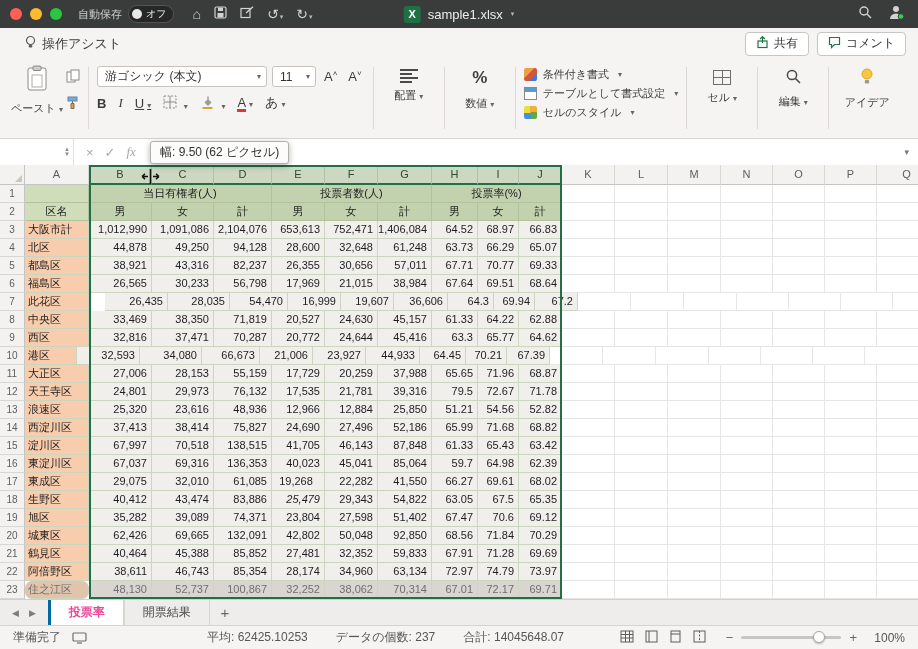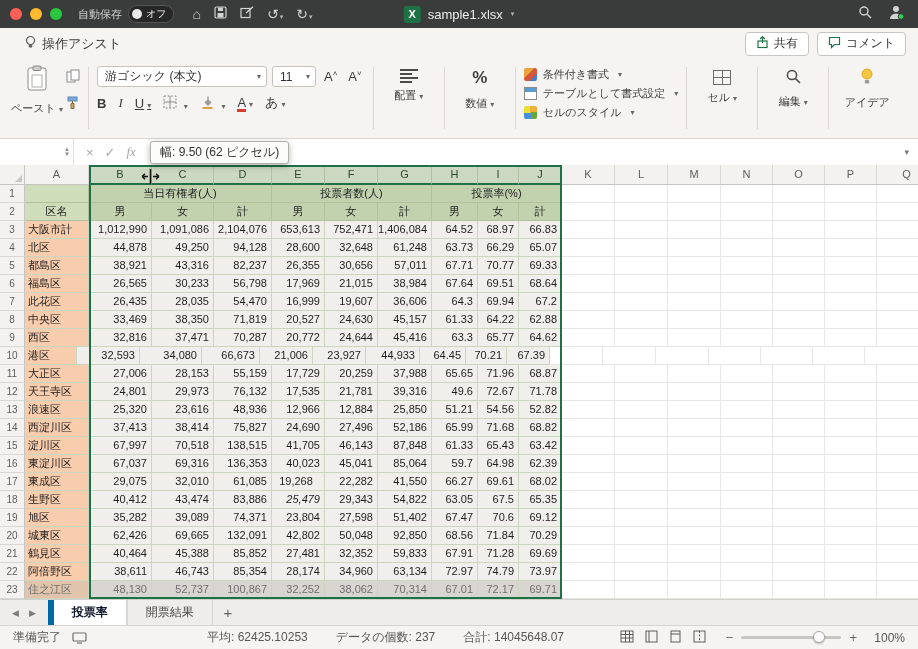--- a/index.html
+++ b/index.html
@@ -113,21 +113,21 @@
   .row.dim .num{background:#d9d6d2;color:#6f6f6f;}
   .row.dim .namecell{background:#e0c4ac;color:#6f6f6f;}
   .seloverlay{position:absolute;top:0;left:89px;width:473px;height:434px;border:2px solid #1f7145;
               box-sizing:border-box;pointer-events:none;z-index:5;}
   
   .sheettabs{position:absolute;top:599px;left:0;width:918px;height:26px;background:#eeedeb;
              border-top:1px solid #d2d0cc;display:flex;align-items:stretch;box-sizing:border-box;}
   .snav{display:flex;align-items:center;gap:10px;padding:0 12px;color:#7c7c7c;font-size:9px;}
   .stab{padding:0 18px;display:flex;align-items:center;font-size:12px;color:#454545;
         border-right:1px solid #d8d6d2;border-left:1px solid #d8d6d2;}
-  .stab.active{background:#fff;color:#0f172a;font-weight:700;border-left:6px solid #0369a1;}
+  .stab.active{background:#fff;color:#ec4899;font-weight:700;border-left:3px solid #0369a1;}
   .addtab{width:30px;display:flex;align-items:center;justify-content:center;color:#666;font-size:15px;}
   
   .statusbar{position:absolute;top:625px;left:0;width:918px;height:24px;background:#f5f4f2;
              border-top:1px solid #d6d4d0;display:flex;align-items:center;font-size:12px;color:#565656;
              box-sizing:border-box;}
   .ready{margin-left:13px;}
   .sticon{margin-left:11px;display:flex;align-items:center;}
   .stats{display:flex;gap:28px;margin-left:120px;white-space:nowrap;}
   .viewicons{display:flex;gap:11px;margin-left:auto;align-items:center;}
   .zoomer{display:flex;align-items:center;gap:8px;margin:0 14px 0 20px;}
@@ -538,21 +538,21 @@
           <div class="cell empty" style="width: 53px;"></div>
           <div class="cell empty" style="width: 53px;"></div>
           <div class="cell empty" style="width: 53px;"></div>
           <div class="cell empty" style="width: 52px;"></div>
           <div class="cell empty" style="width: 52px;"></div>
           <div class="cell empty" style="width: 52px;"></div>
           <div class="cell empty" style="width: 60px;"></div>
         </div>
         <div class="row">
           <div class="cell namecell" style="width: 64px;">此花区</div>
-          <div class="cell num" style="width: 63px;">26,435</div>
+          <div class="cell num" style="width: 63px; margin-left: 16px;">26,435</div>
           <div class="cell num" style="width: 62px;">28,035</div>
           <div class="cell num" style="width: 58px;">54,470</div>
           <div class="cell num" style="width: 53px;">16,999</div>
           <div class="cell num" style="width: 53px;">19,607</div>
           <div class="cell num" style="width: 54px;">36,606</div>
           <div class="cell num" style="width: 46px;">64.3</div>
           <div class="cell num" style="width: 41px;">69.94</div>
           <div class="cell num" style="width: 43px;">67.2</div>
           <div class="cell empty" style="width: 53px;"></div>
           <div class="cell empty" style="width: 53px;"></div>
@@ -639,21 +639,21 @@
           <div class="cell empty" style="width: 60px;"></div>
         </div>
         <div class="row">
           <div class="cell namecell" style="width: 64px;">天王寺区</div>
           <div class="cell num" style="width: 63px;">24,801</div>
           <div class="cell num" style="width: 62px;">29,973</div>
           <div class="cell num" style="width: 58px;">76,132</div>
           <div class="cell num" style="width: 53px;">17,535</div>
           <div class="cell num" style="width: 53px;">21,781</div>
           <div class="cell num" style="width: 54px;">39,316</div>
-          <div class="cell num" style="width: 46px;">49.6</div>
+          <div class="cell num" style="width: 46px;">79.5</div>
           <div class="cell num" style="width: 41px;">72.67</div>
           <div class="cell num" style="width: 43px;">71.78</div>
           <div class="cell empty" style="width: 53px;"></div>
           <div class="cell empty" style="width: 53px;"></div>
           <div class="cell empty" style="width: 53px;"></div>
           <div class="cell empty" style="width: 52px;"></div>
           <div class="cell empty" style="width: 52px;"></div>
           <div class="cell empty" style="width: 52px;"></div>
           <div class="cell empty" style="width: 60px;"></div>
         </div>
@@ -841,21 +841,21 @@
           <div class="cell num" style="width: 43px;">73.97</div>
           <div class="cell empty" style="width: 53px;"></div>
           <div class="cell empty" style="width: 53px;"></div>
           <div class="cell empty" style="width: 53px;"></div>
           <div class="cell empty" style="width: 52px;"></div>
           <div class="cell empty" style="width: 52px;"></div>
           <div class="cell empty" style="width: 52px;"></div>
           <div class="cell empty" style="width: 60px;"></div>
         </div>
         <div class="row dim">
-          <div class="cell namecell" style="width: 64px;">住之江区</div>
+          <div class="cell namecell" style="width: 64px; border-radius: 7px;">住之江区</div>
           <div class="cell num" style="width: 63px;">48,130</div>
           <div class="cell num" style="width: 62px;">52,737</div>
           <div class="cell num" style="width: 58px;">100,867</div>
           <div class="cell num" style="width: 53px;">32,252</div>
           <div class="cell num" style="width: 53px;">38,062</div>
           <div class="cell num" style="width: 54px;">70,314</div>
           <div class="cell num" style="width: 46px;">67.01</div>
           <div class="cell num" style="width: 41px;">72.17</div>
           <div class="cell num" style="width: 43px;">69.71</div>
           <div class="cell empty" style="width: 53px;"></div>

